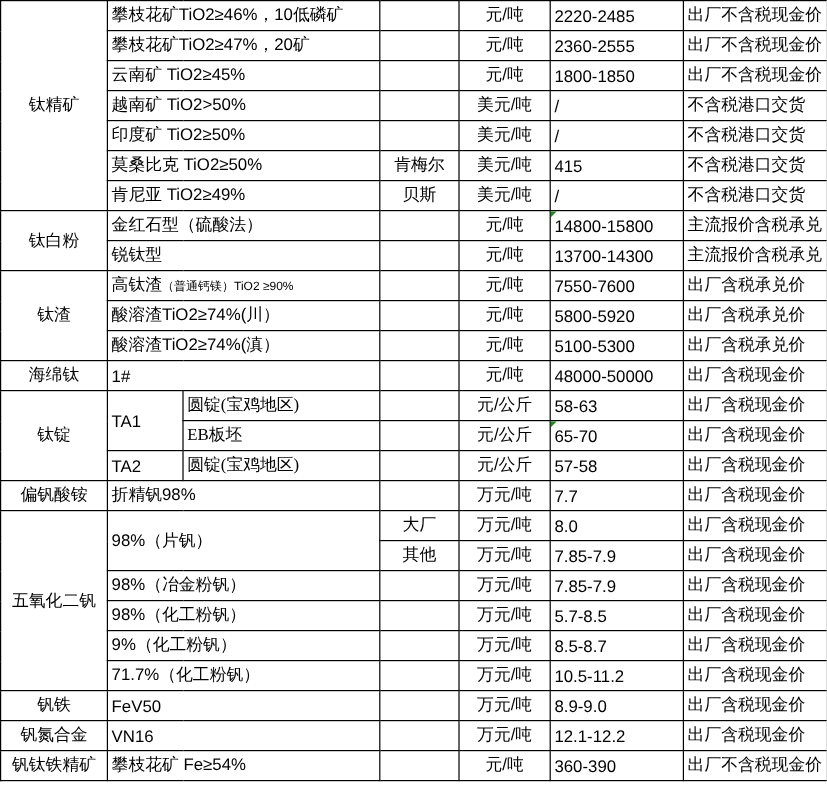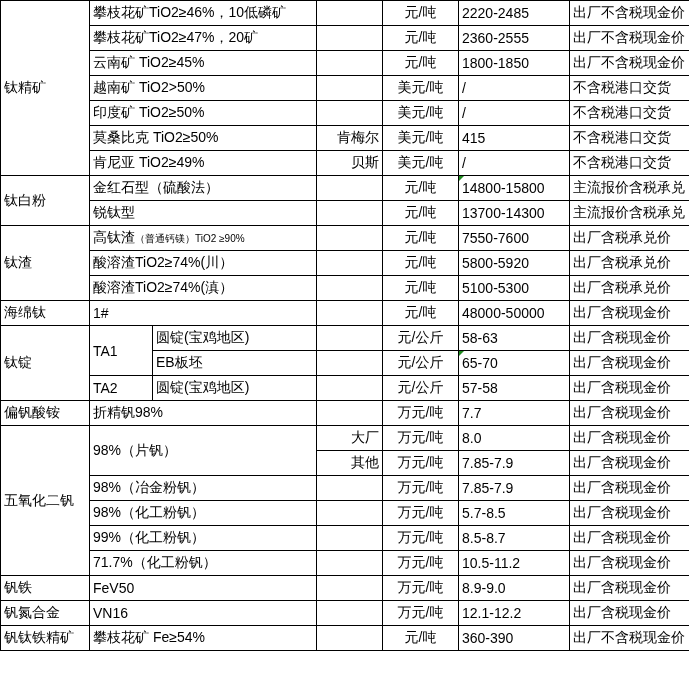--- a/index.html
+++ b/index.html
@@ -21,25 +21,25 @@
     border: 1px solid #000000;
     height: 25px;
     font-size: 14px;
     color: #000000;
     padding: 0 3px;
     white-space: nowrap;
     overflow: hidden;
     vertical-align: middle;
     position: relative;
   }
-  td.category { text-align: left; padding: 0 1px; }
+  td.category { text-align: center; padding: 0 1px; }
   td.product  { text-align: left; margin-top: 24px; }
   td.grade    { text-align: left; }
-  td.spec     { text-align: left; }
-  td.supplier { text-align: right; margin-left: 11px; }
+  td.spec     { text-align: left; font-family: Liberation Serif, serif; }
+  td.supplier { text-align: center; margin-left: 11px; }
   td.unit     { text-align: center; }
   td.price    { }
   td.terms    { text-align: left; padding: 0 2px; margin-left: 29px; }
   span.small-text { font-size: 10px; }
   td.marker::after {
     content: "";
     position: absolute;
     top: 0;
     left: 0;
     width: 0;
@@ -212,21 +212,21 @@
           <td class="terms"><span>出厂含税现金价</span></td>
         </tr>
         <tr>
           <td class="product" colspan="2"><span>98%（化工粉钒）</span></td>
           <td class="supplier"><span></span></td>
           <td class="unit"><span>万元/吨</span></td>
           <td class="price"><span>5.7-8.5</span></td>
           <td class="terms"><span>出厂含税现金价</span></td>
         </tr>
         <tr>
-          <td class="product" colspan="2"><span>99%（化工粉钒）</span></td>
+          <td class="product" colspan="2"><span>9%（化工粉钒）</span></td>
           <td class="supplier"><span></span></td>
           <td class="unit"><span>万元/吨</span></td>
           <td class="price"><span>8.5-8.7</span></td>
           <td class="terms"><span>出厂含税现金价</span></td>
         </tr>
         <tr>
           <td class="product" colspan="2"><span>71.7%（化工粉钒）</span></td>
           <td class="supplier"><span></span></td>
           <td class="unit"><span>万元/吨</span></td>
           <td class="price"><span>10.5-11.2</span></td>

